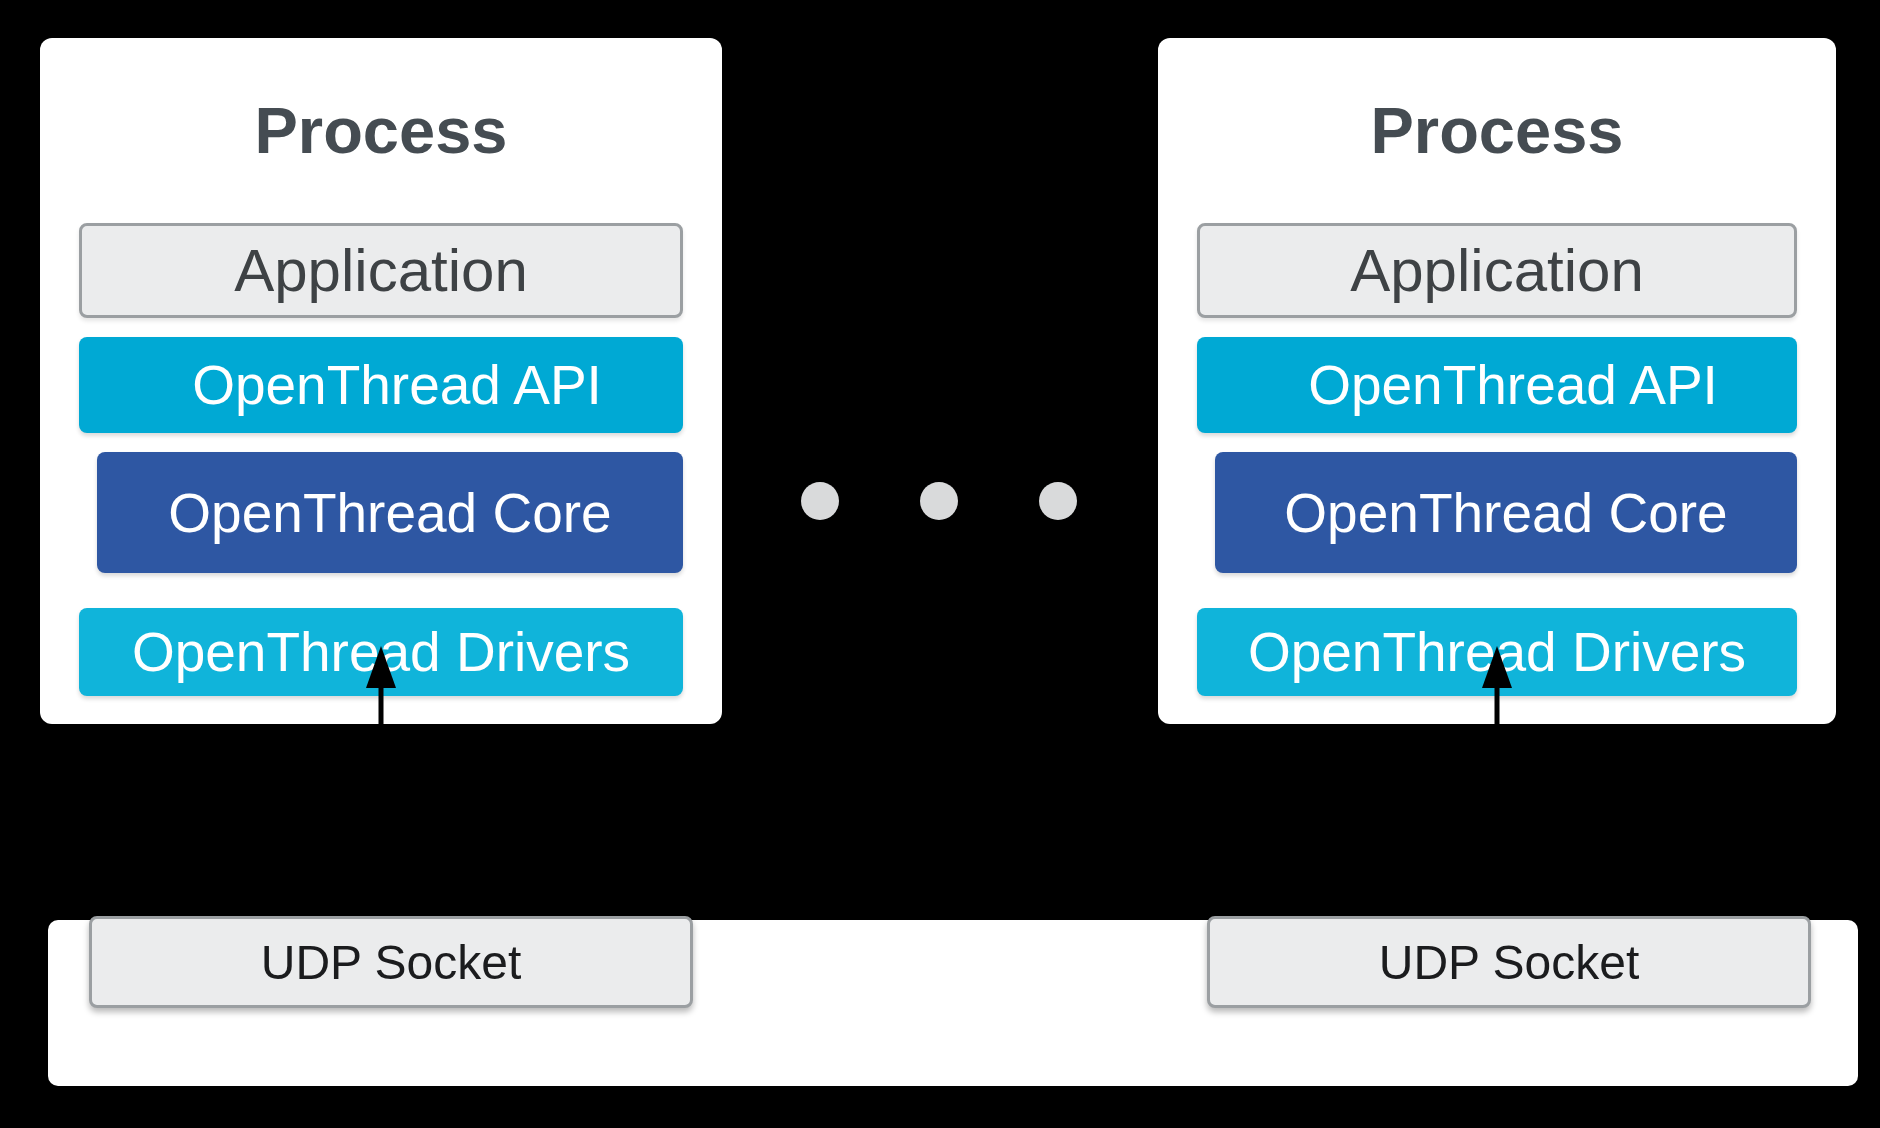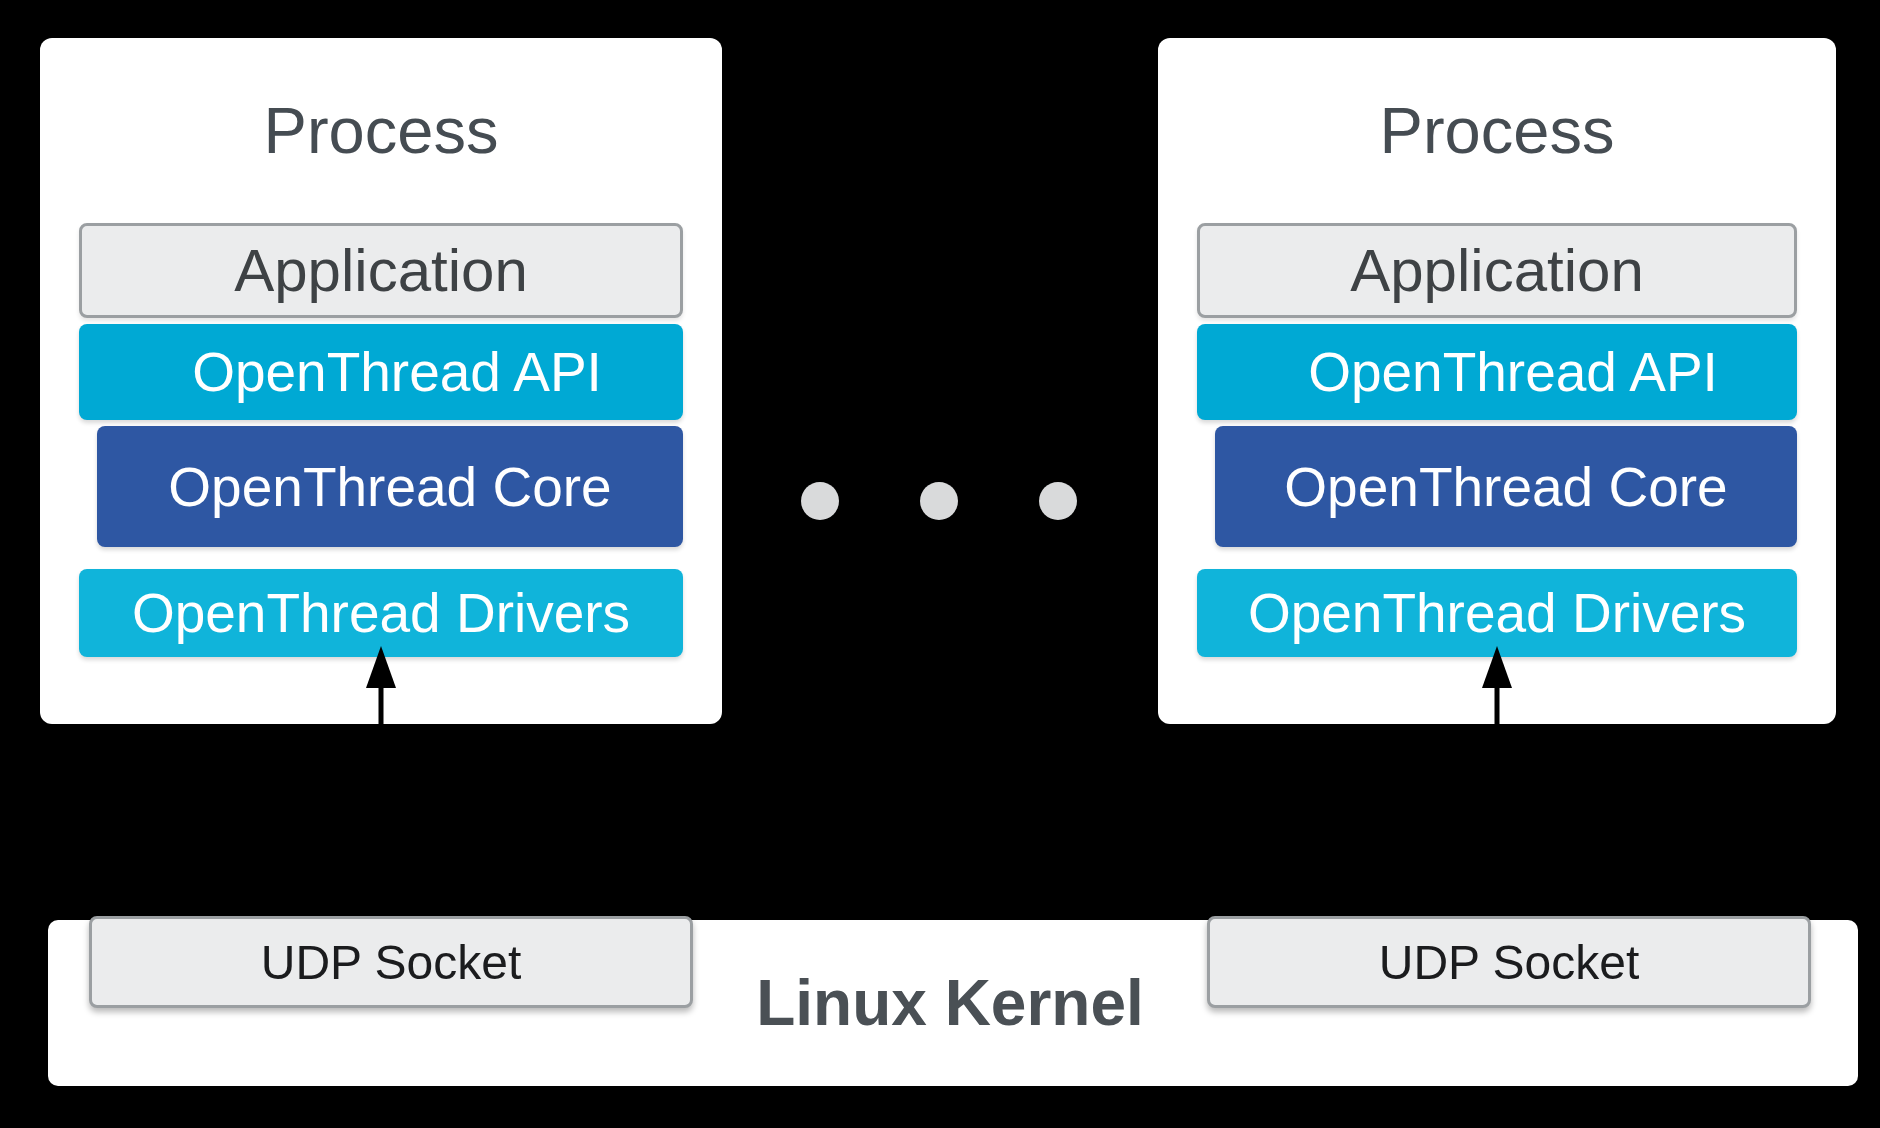--- a/index.html
+++ b/index.html
@@ -38,30 +38,30 @@
     box-shadow:0 4px 12px rgba(0,0,0,0.45);
   }
   .process-panel.left{left:40px;width:682px;}
   .process-panel.right{left:1158px;width:678px;}
 
   .panel-title{
     margin-top:60px;
     text-align:center;
     font-size:65px;
     line-height:65px;
-    font-weight:normal;
+    font-weight:bold;
     color:var(--title_text);
     letter-spacing:0px;
   }
   .stack{
     margin-top:60px;
     padding:0 39px;
     display:flex;
     flex-direction:column;
-    gap:6px;
+    gap:19px;
   }
   .layer{
     display:flex;
     align-items:center;
     justify-content:center;
     border-radius:8px;
     font-size:55px;
     color:var(--layer_text);
     box-shadow:0 3px 4px rgba(0,0,0,0.15);
   }
@@ -182,19 +182,16 @@
       <div class="layer drivers">OpenThread Drivers</div>
     </div>
     <svg class="arrow" width="32" height="80" viewBox="0 0 32 80">
       <polygon points="16,2 31,44 1,44" fill="#000000"></polygon>
       <rect x="13.5" y="40" width="5" height="40" fill="#000000"></rect>
     </svg>
   </section>
 
   <footer class="kernel-bar">
     <div class="udp-box first">UDP Socket</div>
-    <div class="kernel-label-wrap">
-      <span class="kernel-label">Linux Kernel</span>
-    </div>
     <div class="udp-box second">UDP Socket</div>
   </footer>
 
 </div>
 
 </body></html>

